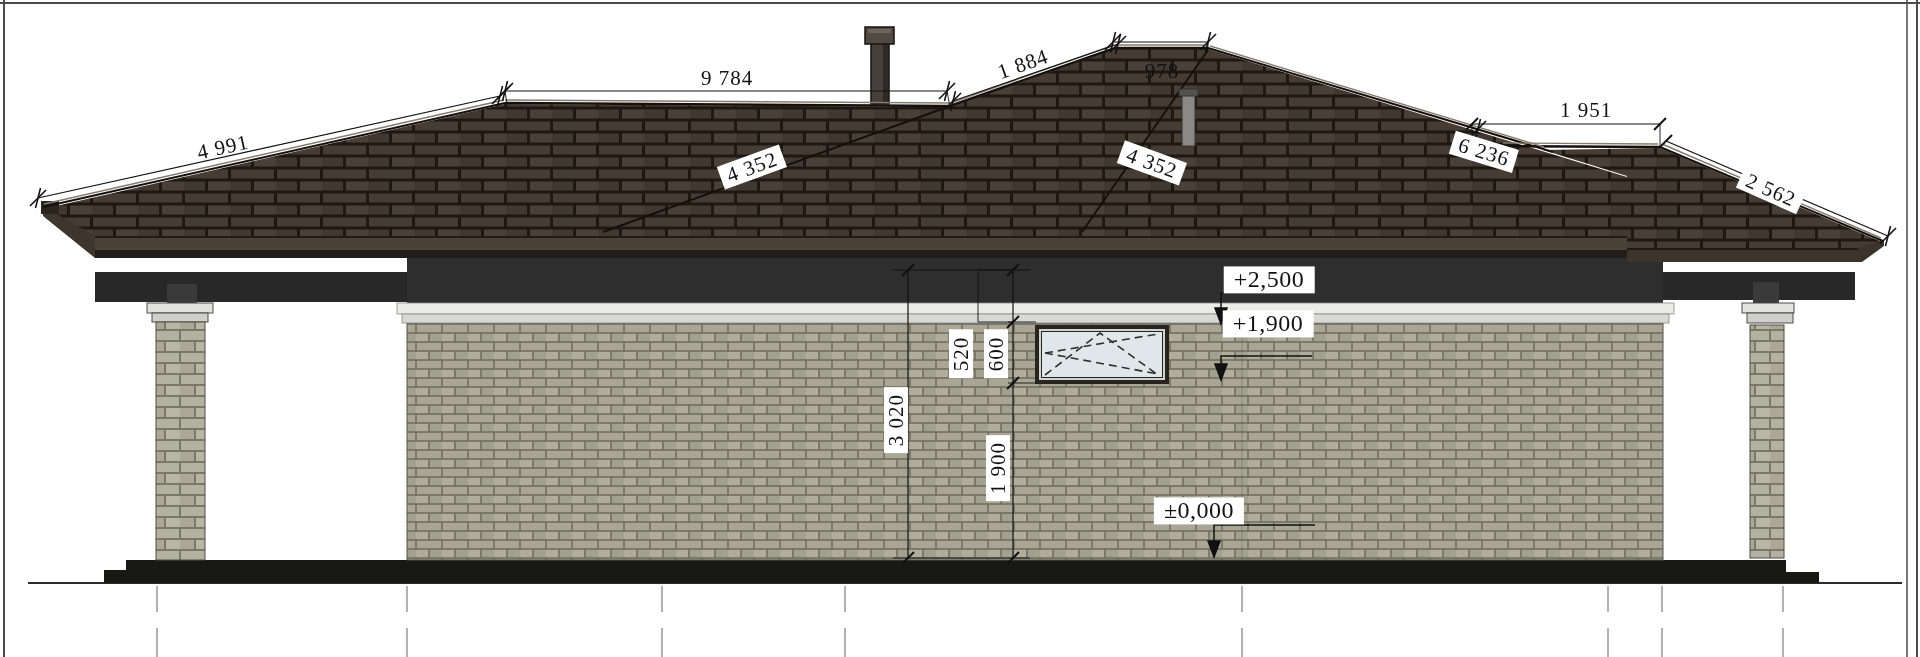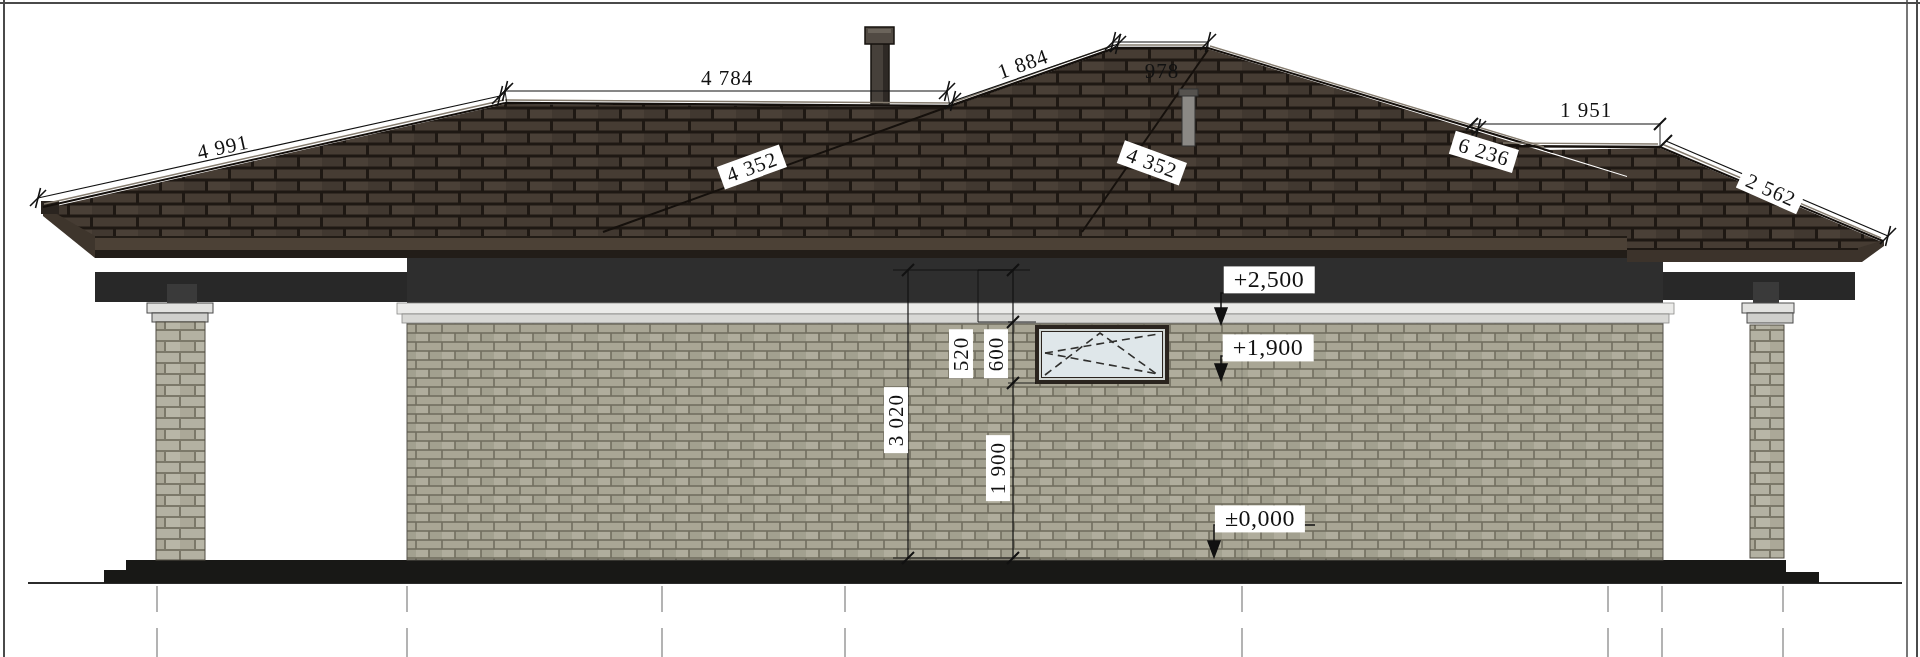--- a/index.html
+++ b/index.html
@@ -212,21 +212,21 @@
     <path d="M1221,324 L1215,308 L1227,308 Z"></path>
     <path d="M1312,356 L1221,356 L1221,372" fill="none"></path>
     <path d="M1221,380 L1215,364 L1227,364 Z"></path>
     <path d="M1315,525 L1214,525 L1214,549" fill="none"></path>
     <path d="M1214,557 L1208,541 L1220,541 Z"></path>
   </g>
 </svg>
 
 <div class="lbl d" style="left:223px;top:147px;transform:translate(-50%,-50%) rotate(-12.4deg);">4 991</div>
 
-<div class="lbl d" style="left:727px;top:78px;transform:translate(-50%,-50%);">4 784</div>
+<div class="lbl d" style="left:727px;top:78px;transform:translate(-50%,-50%);">9 784</div>
 
 <div class="lbl d" style="left:1023px;top:64px;transform:translate(-50%,-50%) rotate(-19.5deg);">1 884</div>
 
 <div class="lbl d" style="left:1162px;top:30px;transform:translate(-50%,-50%);margin-top:41px;">978</div>
 
 <div class="lbl d boxed" style="left:752px;top:167px;transform:translate(-50%,-50%) rotate(-20deg);">4 352</div>
 
 <div class="lbl d boxed" style="left:1152px;top:163px;transform:translate(-50%,-50%) rotate(20deg);">4 352</div>
 
 <div class="lbl d boxed" style="left:1484px;top:152px;transform:translate(-50%,-50%) rotate(17deg);">6 236</div>
@@ -238,17 +238,17 @@
 <div class="lbl d boxed" style="left:896px;top:420px;transform:translate(-50%,-50%) rotate(-90deg);">3 020</div>
 
 <div class="lbl d boxed" style="left:961px;top:354px;transform:translate(-50%,-50%) rotate(-90deg);">520</div>
 
 <div class="lbl d boxed" style="left:996px;top:354px;transform:translate(-50%,-50%) rotate(-90deg);">600</div>
 
 <div class="lbl d boxed" style="left:998px;top:468px;transform:translate(-50%,-50%) rotate(-90deg);">1 900</div>
 
 <div class="lbl elev" style="left:1269px;top:280px;transform:translate(-50%,-50%);">+2,500</div>
 
-<div class="lbl elev" style="left:1268px;top:348px;transform:translate(-50%,-50%);">+1,900</div>
-
-<div class="lbl elev" style="left:1260px;top:511px;transform:translate(-50%,-50%);margin-top:8px;">±0,000</div>
+<div class="lbl elev" style="left:1268px;top:324px;transform:translate(-50%,-50%);">+1,900</div>
+
+<div class="lbl elev" style="left:1199px;top:511px;transform:translate(-50%,-50%);">±0,000</div>
 
 </div>
 
 </body></html>

